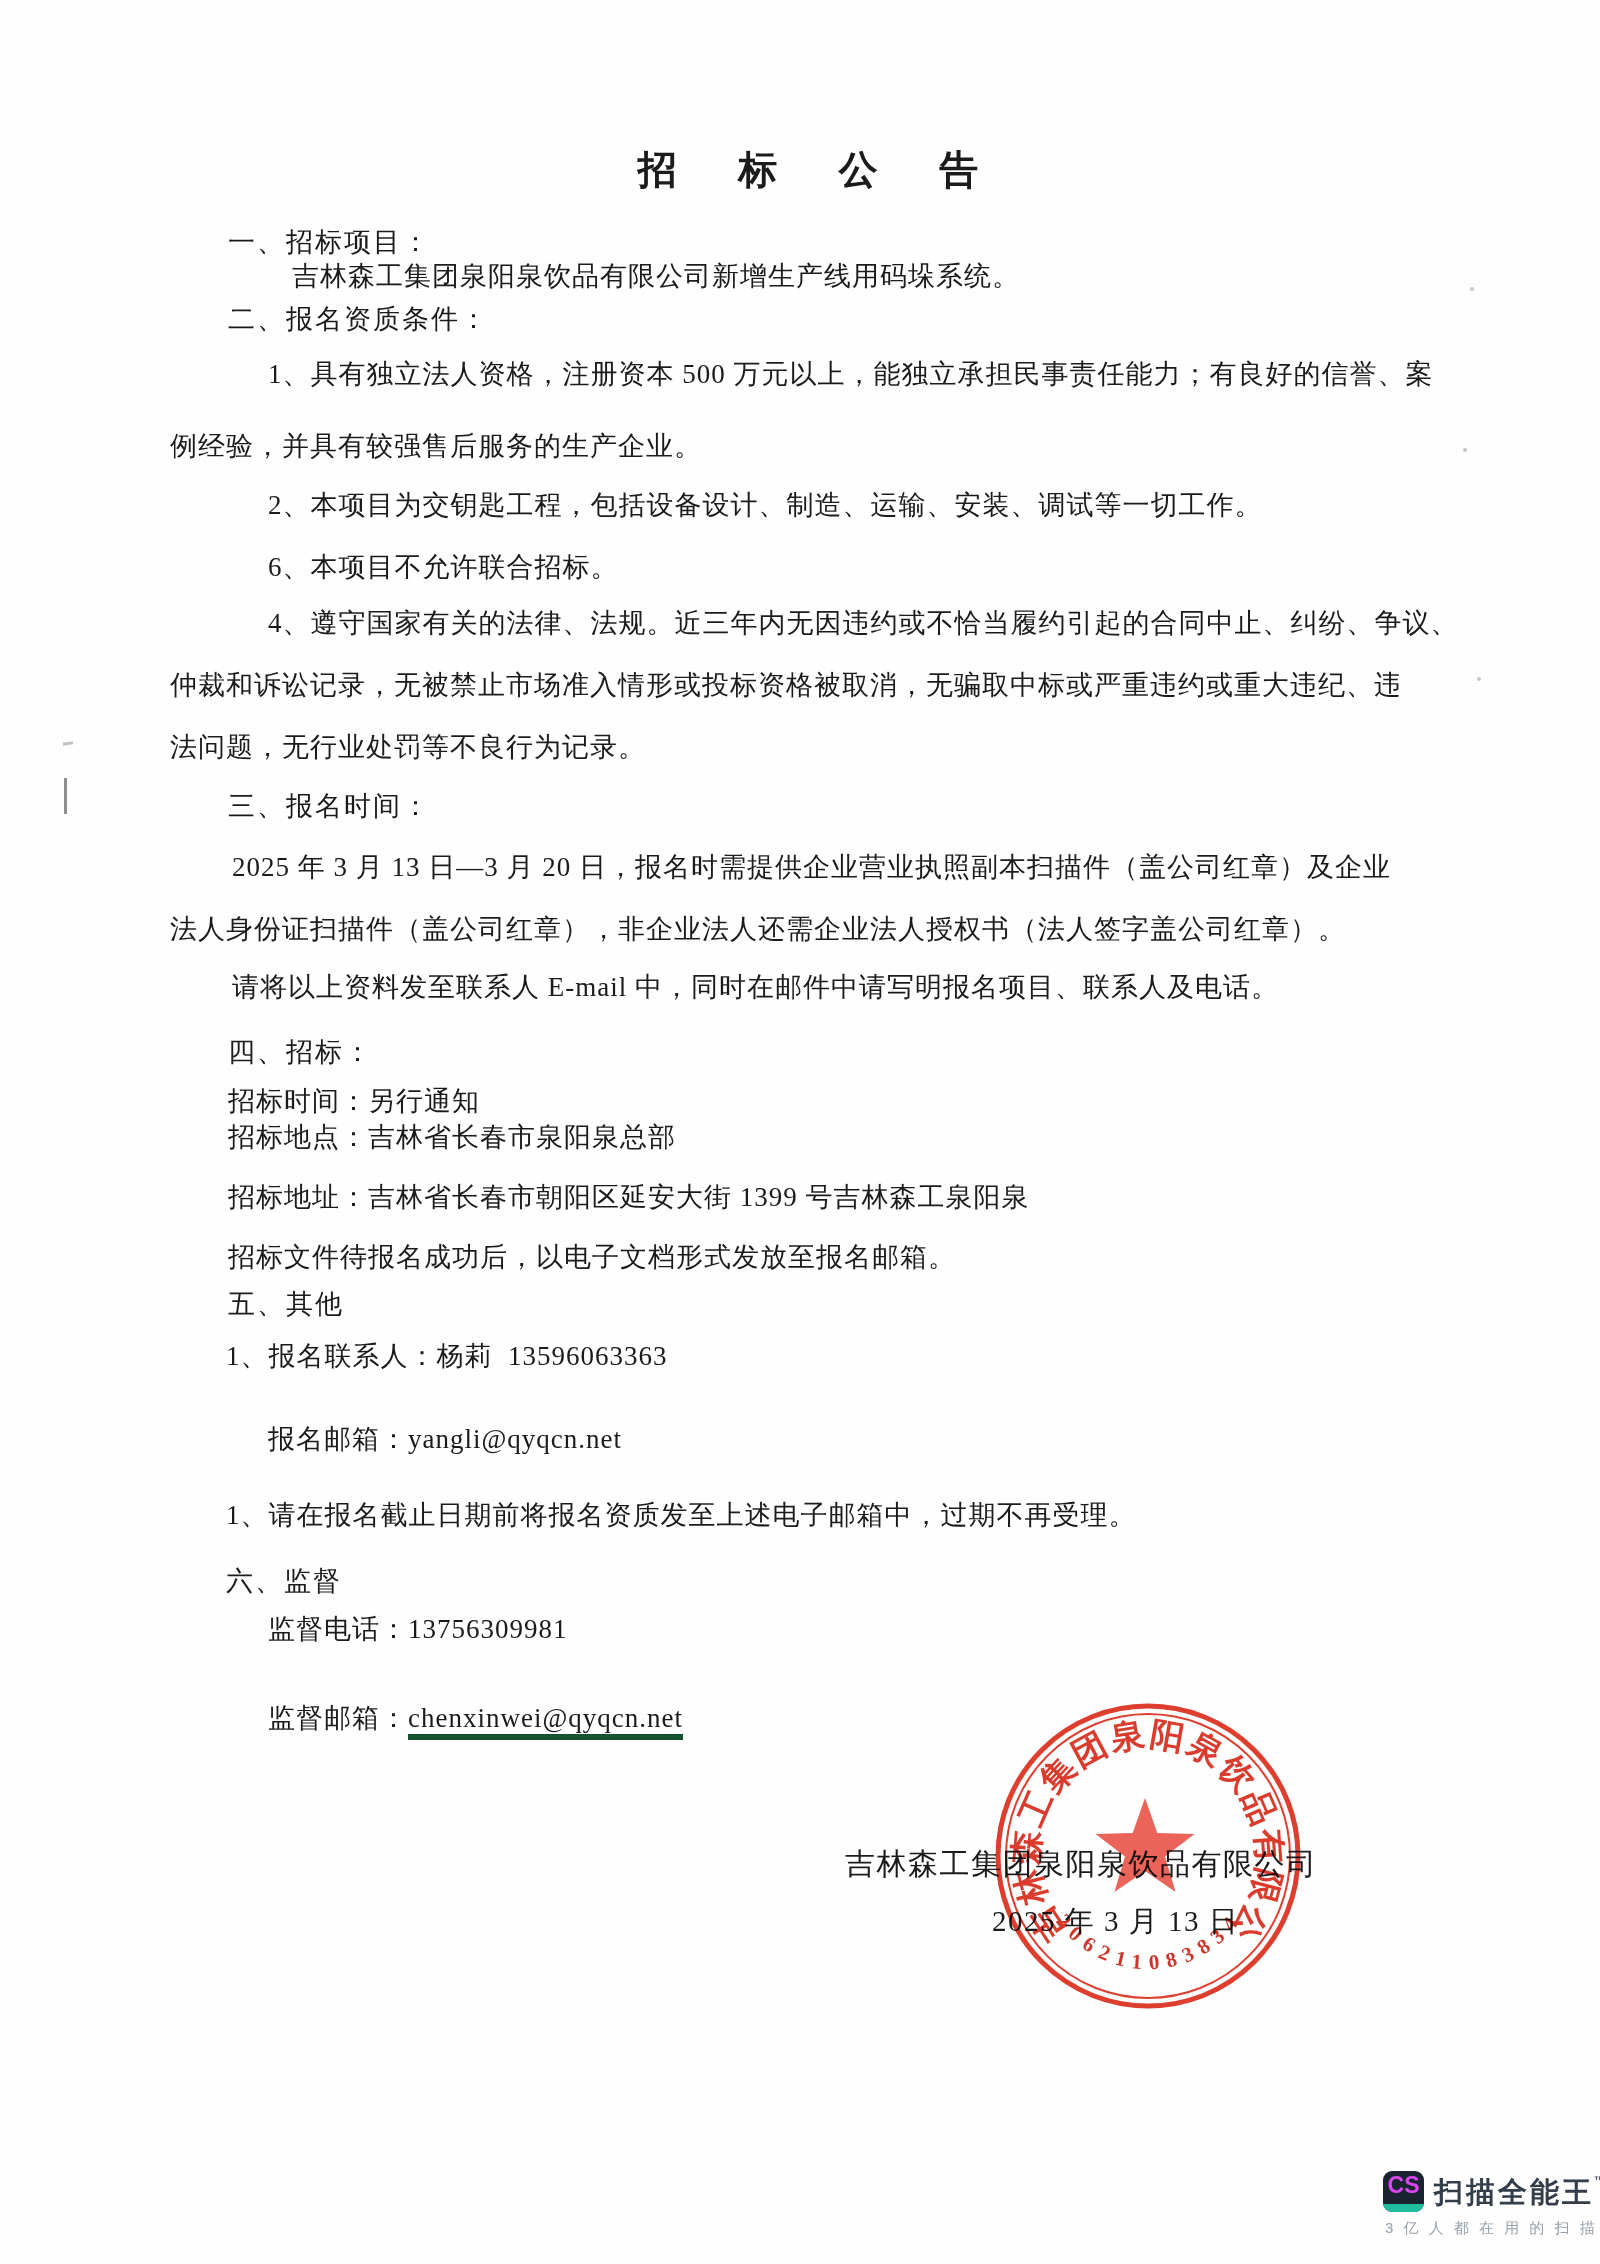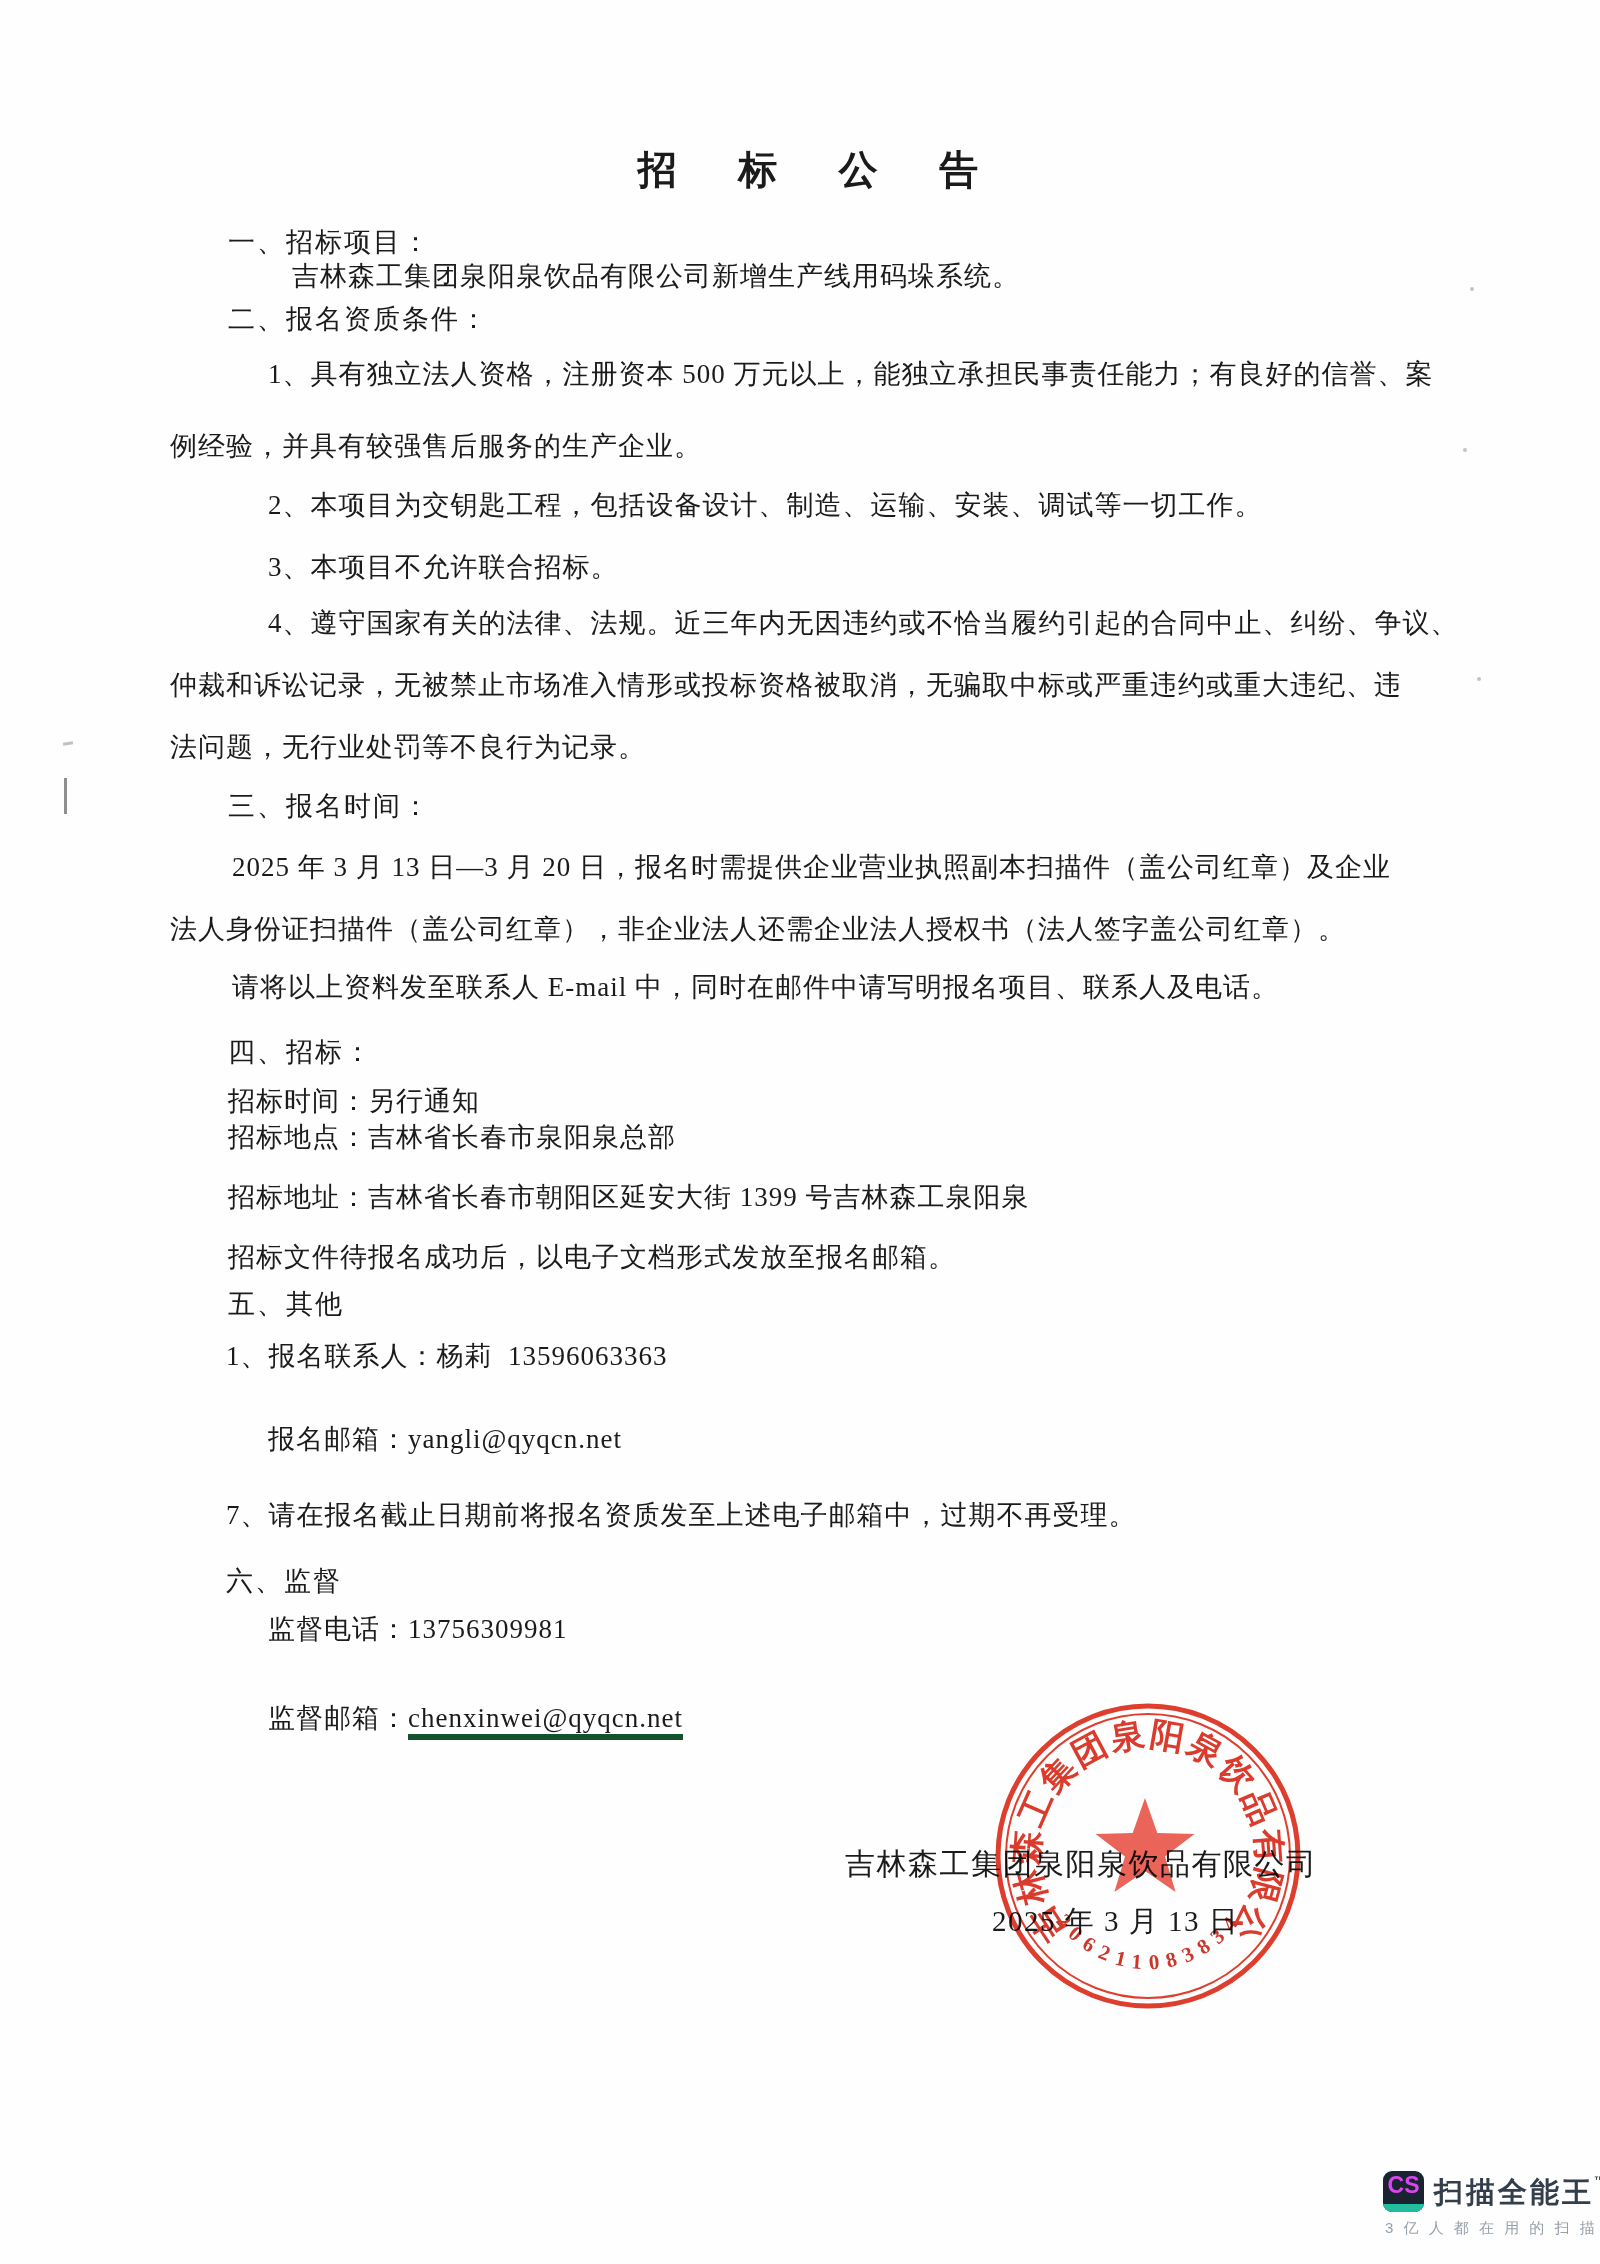--- a/index.html
+++ b/index.html
@@ -39,40 +39,40 @@
 
   <div class="ln title" style="top:146px;left:0;">招  标  公  告</div>
 
   <div class="ln head" style="top:226px;left:228px;text-align:center;">一、招标项目：</div>
   <div class="ln" style="top:260px;left:292px;">吉林森工集团泉阳泉饮品有限公司新增生产线用码垛系统。</div>
 
   <div class="ln head" style="top:303px;left:228px;">二、报名资质条件：</div>
   <div class="ln" style="top:358px;left:268px;">1、具有独立法人资格，注册资本 500 万元以上，能独立承担民事责任能力；有良好的信誉、案</div>
   <div class="ln" style="top:430px;left:170px;">例经验，并具有较强售后服务的生产企业。</div>
   <div class="ln" style="top:489px;left:268px;">2、本项目为交钥匙工程，包括设备设计、制造、运输、安装、调试等一切工作。</div>
-  <div class="ln" style="top:551px;left:268px;">3、本项目不允许联合招标。</div>
+  <div class="ln" style="top:551px;left:268px;">6、本项目不允许联合招标。</div>
   <div class="ln" style="top:607px;left:268px;">4、遵守国家有关的法律、法规。近三年内无因违约或不恰当履约引起的合同中止、纠纷、争议、</div>
   <div class="ln" style="top:669px;left:170px;">仲裁和诉讼记录，无被禁止市场准入情形或投标资格被取消，无骗取中标或严重违约或重大违纪、违</div>
   <div class="ln" style="top:731px;left:170px;">法问题，无行业处罚等不良行为记录。</div>
 
   <div class="ln head" style="top:790px;left:228px;">三、报名时间：</div>
   <div class="ln" style="top:851px;left:232px;">2025 年 3 月 13 日—3 月 20 日，报名时需提供企业营业执照副本扫描件（盖公司红章）及企业</div>
   <div class="ln" style="top:913px;left:170px;">法人身份证扫描件（盖公司红章），非企业法人还需企业法人授权书（法人签字盖公司红章）。</div>
   <div class="ln" style="top:971px;left:232px;">请将以上资料发至联系人 E-mail 中，同时在邮件中请写明报名项目、联系人及电话。</div>
 
   <div class="ln head" style="top:1036px;left:228px;">四、招标：</div>
   <div class="ln" style="top:1085px;left:228px;">招标时间：另行通知</div>
   <div class="ln" style="top:1121px;left:228px;">招标地点：吉林省长春市泉阳泉总部</div>
   <div class="ln" style="top:1181px;left:228px;">招标地址：吉林省长春市朝阳区延安大街 1399 号吉林森工泉阳泉</div>
   <div class="ln" style="top:1241px;left:228px;">招标文件待报名成功后，以电子文档形式发放至报名邮箱。</div>
 
   <div class="ln head" style="top:1288px;left:228px;">五、其他</div>
   <div class="ln" style="top:1340px;left:226px;">1、报名联系人：杨莉  13596063363</div>
   <div class="ln" style="top:1423px;left:268px;"><span>报名邮箱：</span><span>yangli@qyqcn.net</span></div>
-  <div class="ln" style="top:1499px;left:226px;">7、请在报名截止日期前将报名资质发至上述电子邮箱中，过期不再受理。</div>
+  <div class="ln" style="top:1499px;left:226px;">1、请在报名截止日期前将报名资质发至上述电子邮箱中，过期不再受理。</div>
 
   <div class="ln head" style="top:1565px;left:226px;">六、监督</div>
   <div class="ln" style="top:1613px;left:268px;">监督电话：13756309981</div>
   <div class="ln" style="top:1702px;left:268px;"><span>监督邮箱：</span><span class="underlined">chenxinwei@qyqcn.net</span></div>
 
   <div class="ln sig" style="top:1845px;left:845px;font-size:30px;">吉林森工集团泉阳泉饮品有限公司</div>
   <div class="ln sig" style="top:1903px;left:992px;font-size:29px;">2025 年 3 月 13 日</div>
 
   <svg class="stamp" viewBox="0 0 324 324" width="324" height="324">
     <defs>

